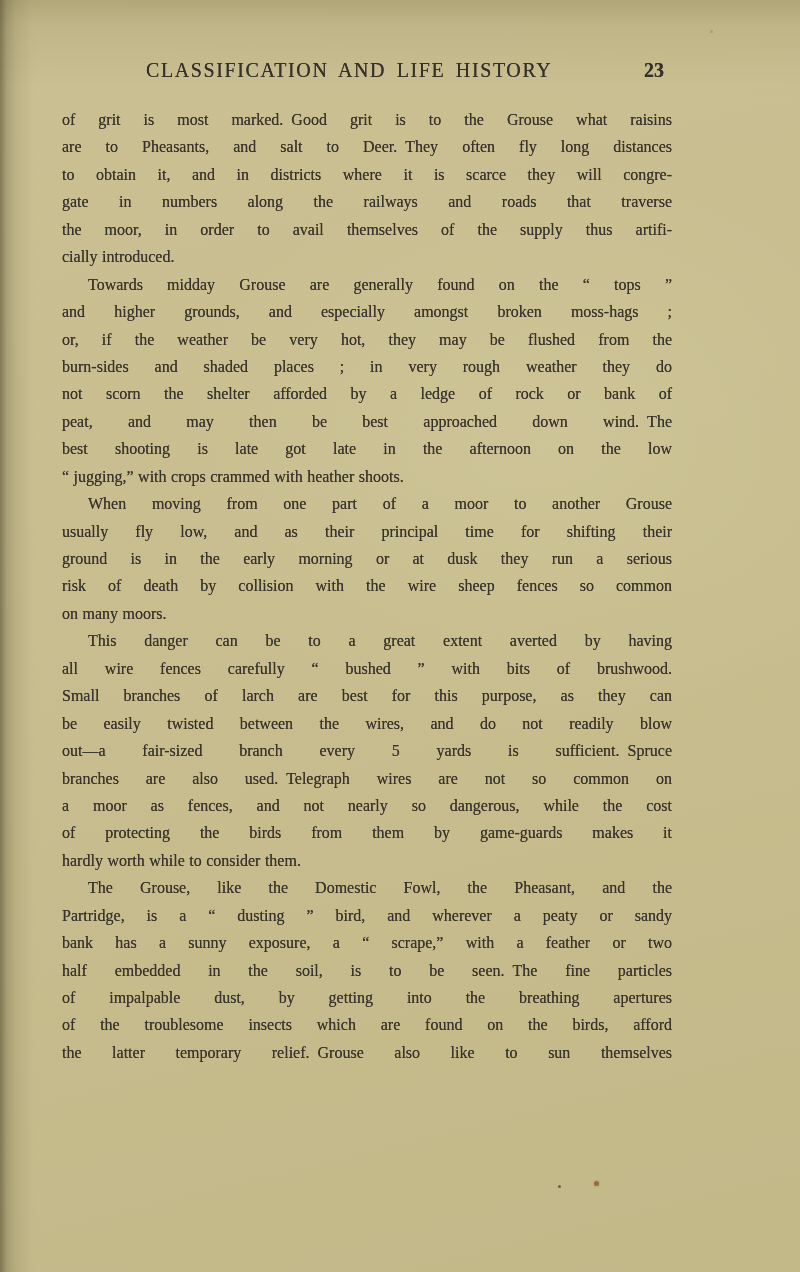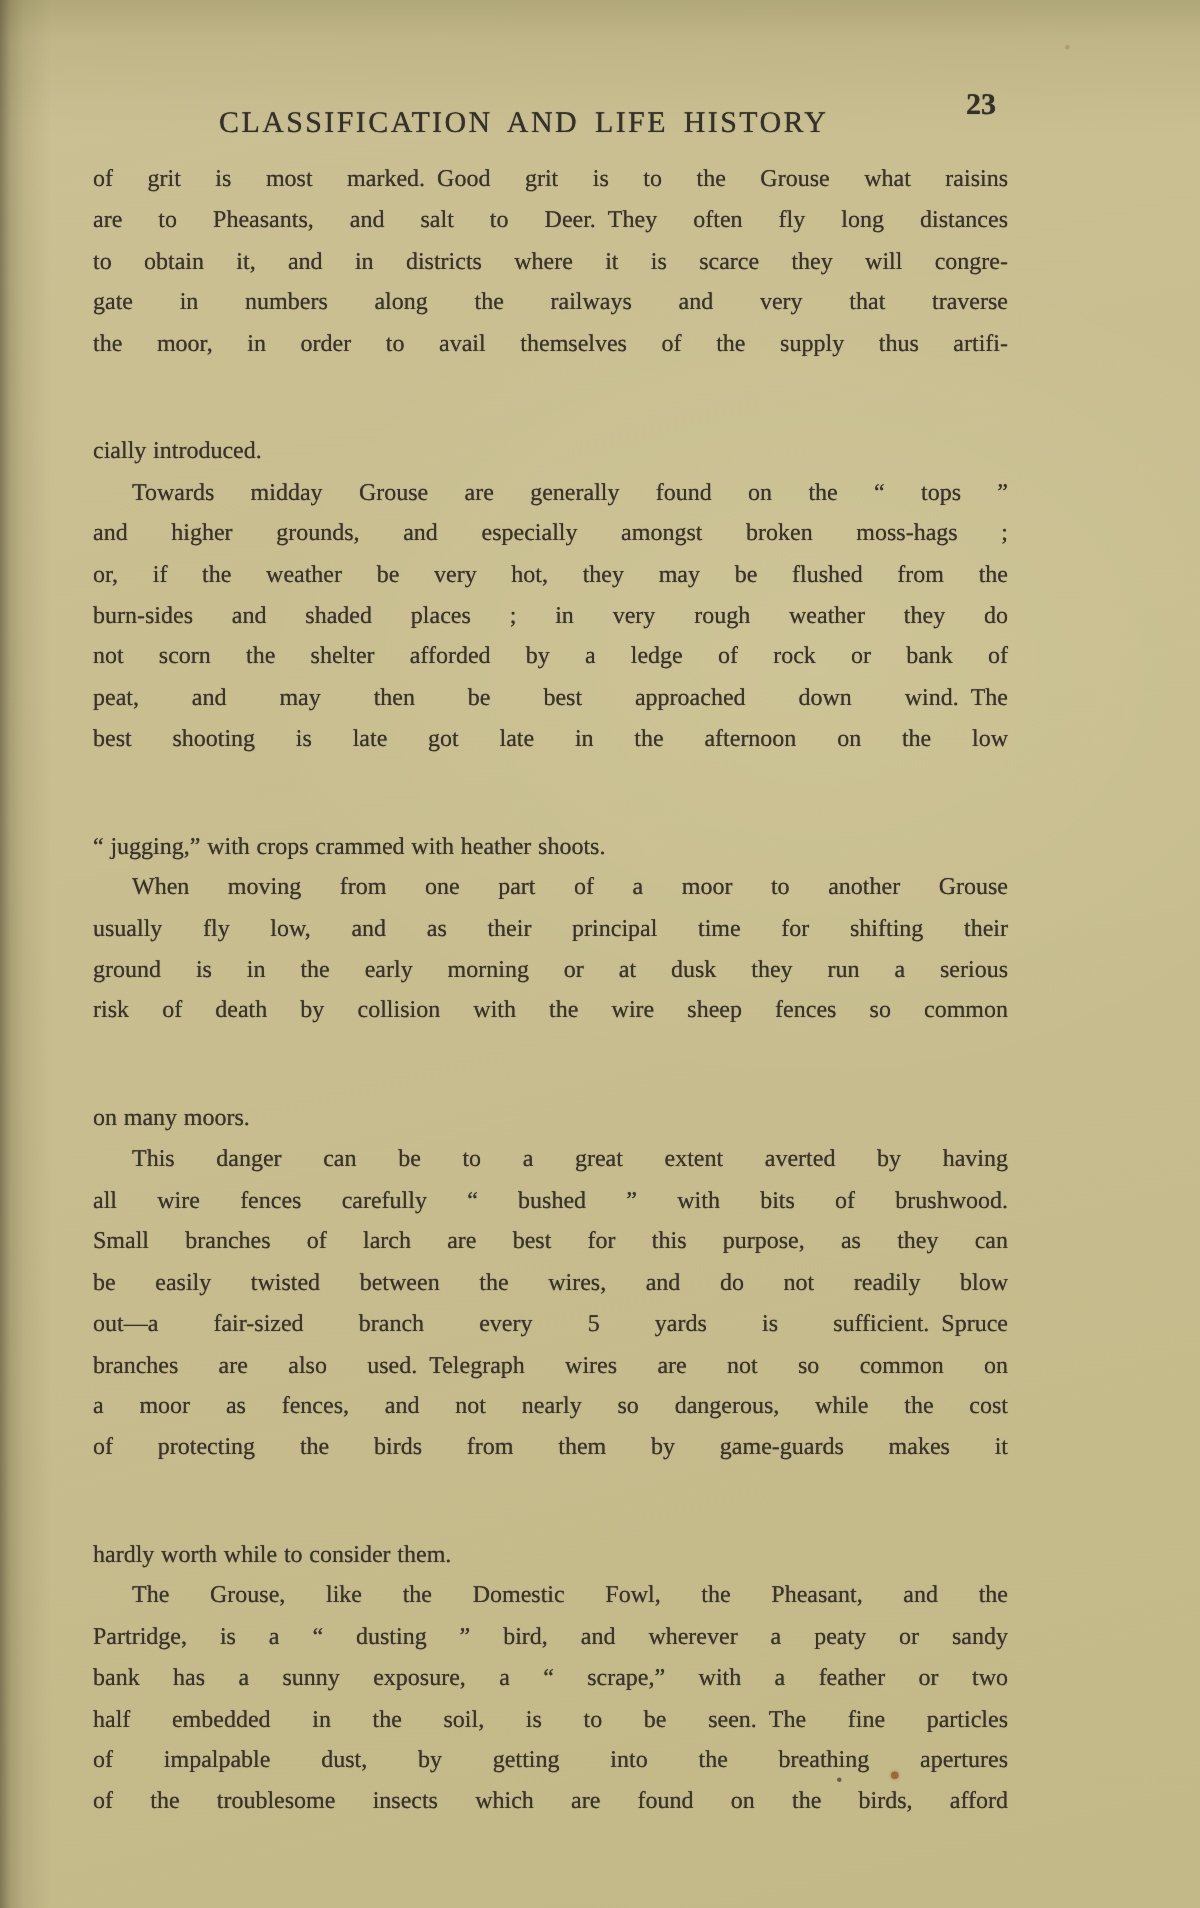--- a/index.html
+++ b/index.html
@@ -15,42 +15,41 @@
       linear-gradient(166deg, #cac093 0%, #c7bd8e 50%, #c2b888 100%);
     color:#39342b;
   }
   
   #running-head{position:absolute;top:59px;left:0;width:800px;height:30px;}
   #head-title{
     position:absolute;left:146px;top:0;
     font-size:20px;letter-spacing:1.6px;word-spacing:4px;
     color:#34302a;text-shadow:0 0 0.6px rgba(52,48,40,0.85);
     white-space:nowrap;
-    margin-top:12px;
   }
   #page-num{
     position:absolute;right:136px;top:0;
     font-size:20px;font-weight:bold;color:#34302a;
     text-shadow:0 0 0.6px rgba(52,48,40,0.85);
   }
   
   #text-column{
     position:absolute;left:62px;top:106px;width:610px;
     font-size:16px;line-height:27.45px;
     color:#39342b;text-shadow:0 0 0.55px rgba(55,48,38,0.8);
     word-spacing:0.5px;
   }
   .ln{
     text-align:justify;
     text-align-last:justify;
     text-justify:inter-word;
     height:27.45px;white-space:normal;
   }
   .ln.indent{padding-left:26px;}
-  .ln.end{text-align-last:left;margin-top:44px;}
+  .ln.end{text-align-last:left;}
   
   .speck{position:absolute;border-radius:50%;}
   #speck-rust{left:594px;top:1181px;width:5px;height:5px;background:#9c6a38;box-shadow:0 0 2px rgba(156,106,56,0.7);}
   #speck-dark{left:558px;top:1185px;width:3px;height:3px;background:#6b6044;}
   #speck-top{left:710px;top:30px;width:3px;height:3px;background:#b09468;opacity:0.8;}
 </style>
 </head>
 <body>
 
 <div id="page">
@@ -58,21 +57,21 @@
   <div id="running-head">
     <div id="head-title">CLASSIFICATION AND LIFE HISTORY</div>
     <div id="page-num">23</div>
   </div>
 
   <div id="text-column">
 
     <div class="ln">of grit is most marked. Good grit is to the Grouse what raisins</div>
     <div class="ln">are to Pheasants, and salt to Deer. They often fly long distances</div>
     <div class="ln">to obtain it, and in districts where it is scarce they will congre-</div>
-    <div class="ln">gate in numbers along the railways and very that traverse</div>
+    <div class="ln">gate in numbers along the railways and roads that traverse</div>
     <div class="ln">the moor, in order to avail themselves of the supply thus artifi-</div>
     <div class="ln end">cially introduced.</div>
 
     <div class="ln indent">Towards midday Grouse are generally found on the “ tops ”</div>
     <div class="ln">and higher grounds, and especially amongst broken moss-hags ;</div>
     <div class="ln">or, if the weather be very hot, they may be flushed from the</div>
     <div class="ln">burn-sides and shaded places ; in very rough weather they do</div>
     <div class="ln">not scorn the shelter afforded by a ledge of rock or bank of</div>
     <div class="ln">peat, and may then be best approached down wind. The</div>
     <div class="ln">best shooting is late got late in the afternoon on the low</div>
@@ -93,18 +92,19 @@
     <div class="ln">a moor as fences, and not nearly so dangerous, while the cost</div>
     <div class="ln">of protecting the birds from them by game-guards makes it</div>
     <div class="ln end">hardly worth while to consider them.</div>
 
     <div class="ln indent">The Grouse, like the Domestic Fowl, the Pheasant, and the</div>
     <div class="ln">Partridge, is a “ dusting ” bird, and wherever a peaty or sandy</div>
     <div class="ln">bank has a sunny exposure, a “ scrape,” with a feather or two</div>
     <div class="ln">half embedded in the soil, is to be seen. The fine particles</div>
     <div class="ln">of impalpable dust, by getting into the breathing apertures</div>
     <div class="ln">of the troublesome insects which are found on the birds, afford</div>
+    <div class="ln">the latter temporary relief. Grouse also like to sun themselves</div>
   </div>
 
   <div class="speck" id="speck-rust"></div>
   <div class="speck" id="speck-dark"></div>
   <div class="speck" id="speck-top"></div>
 </div>
 
 </body></html>

